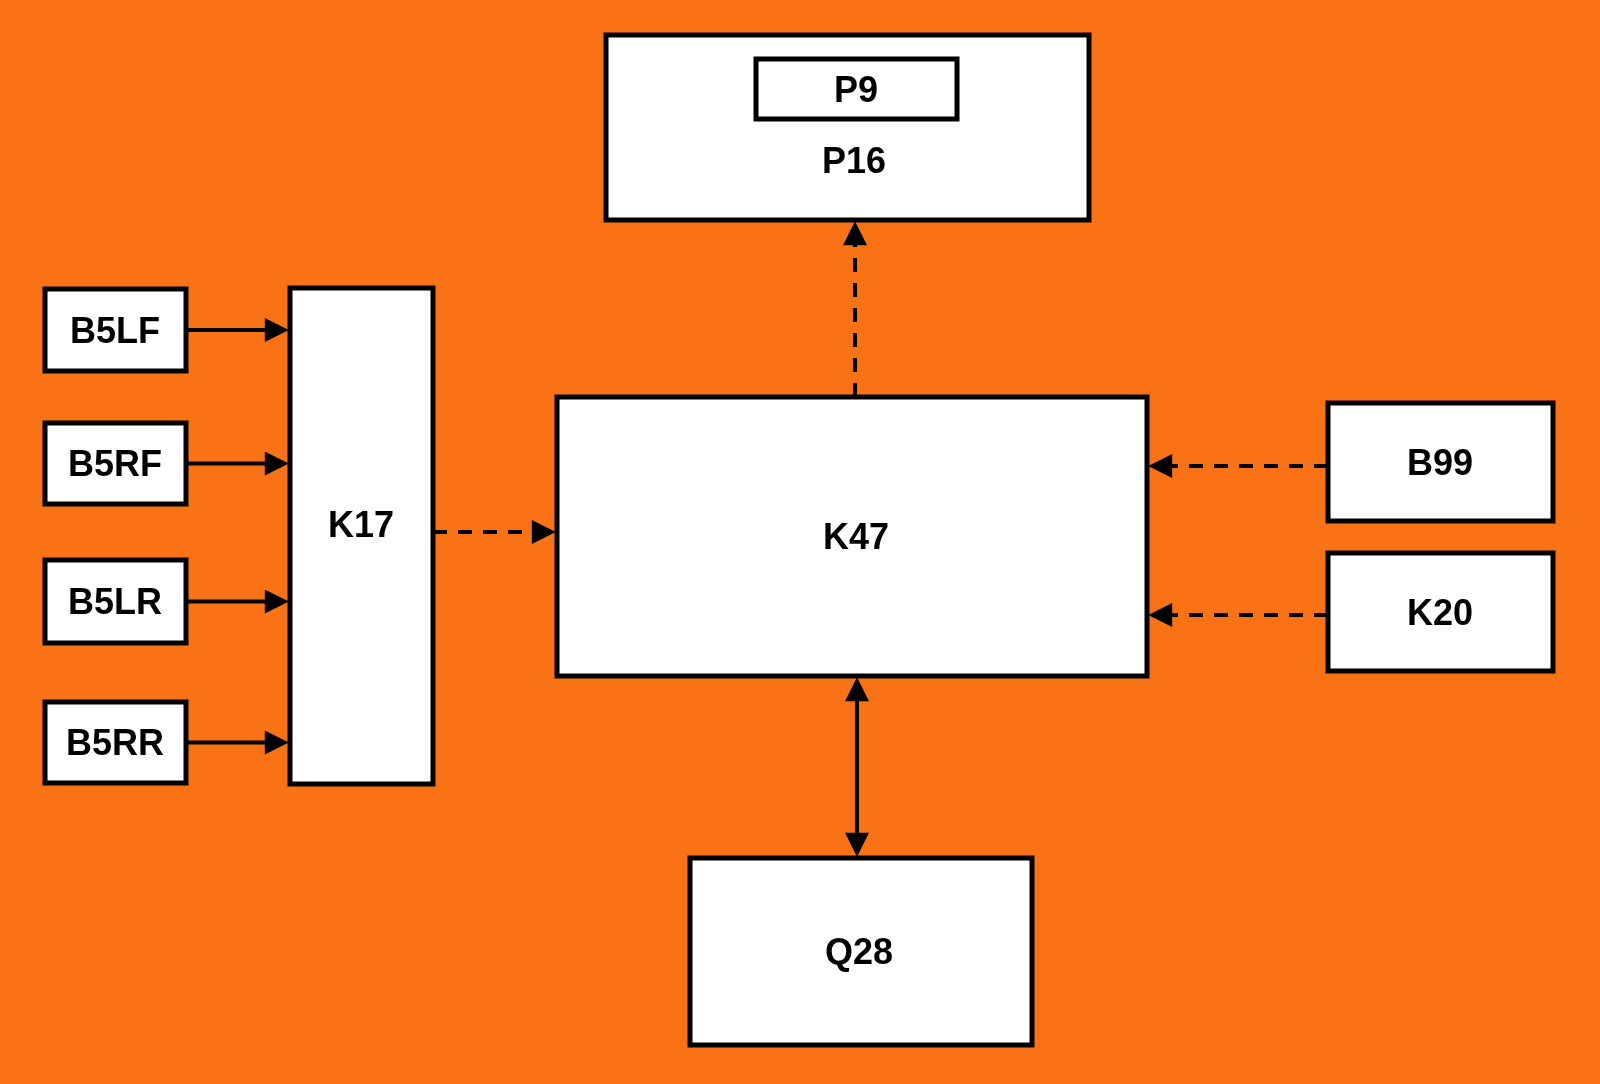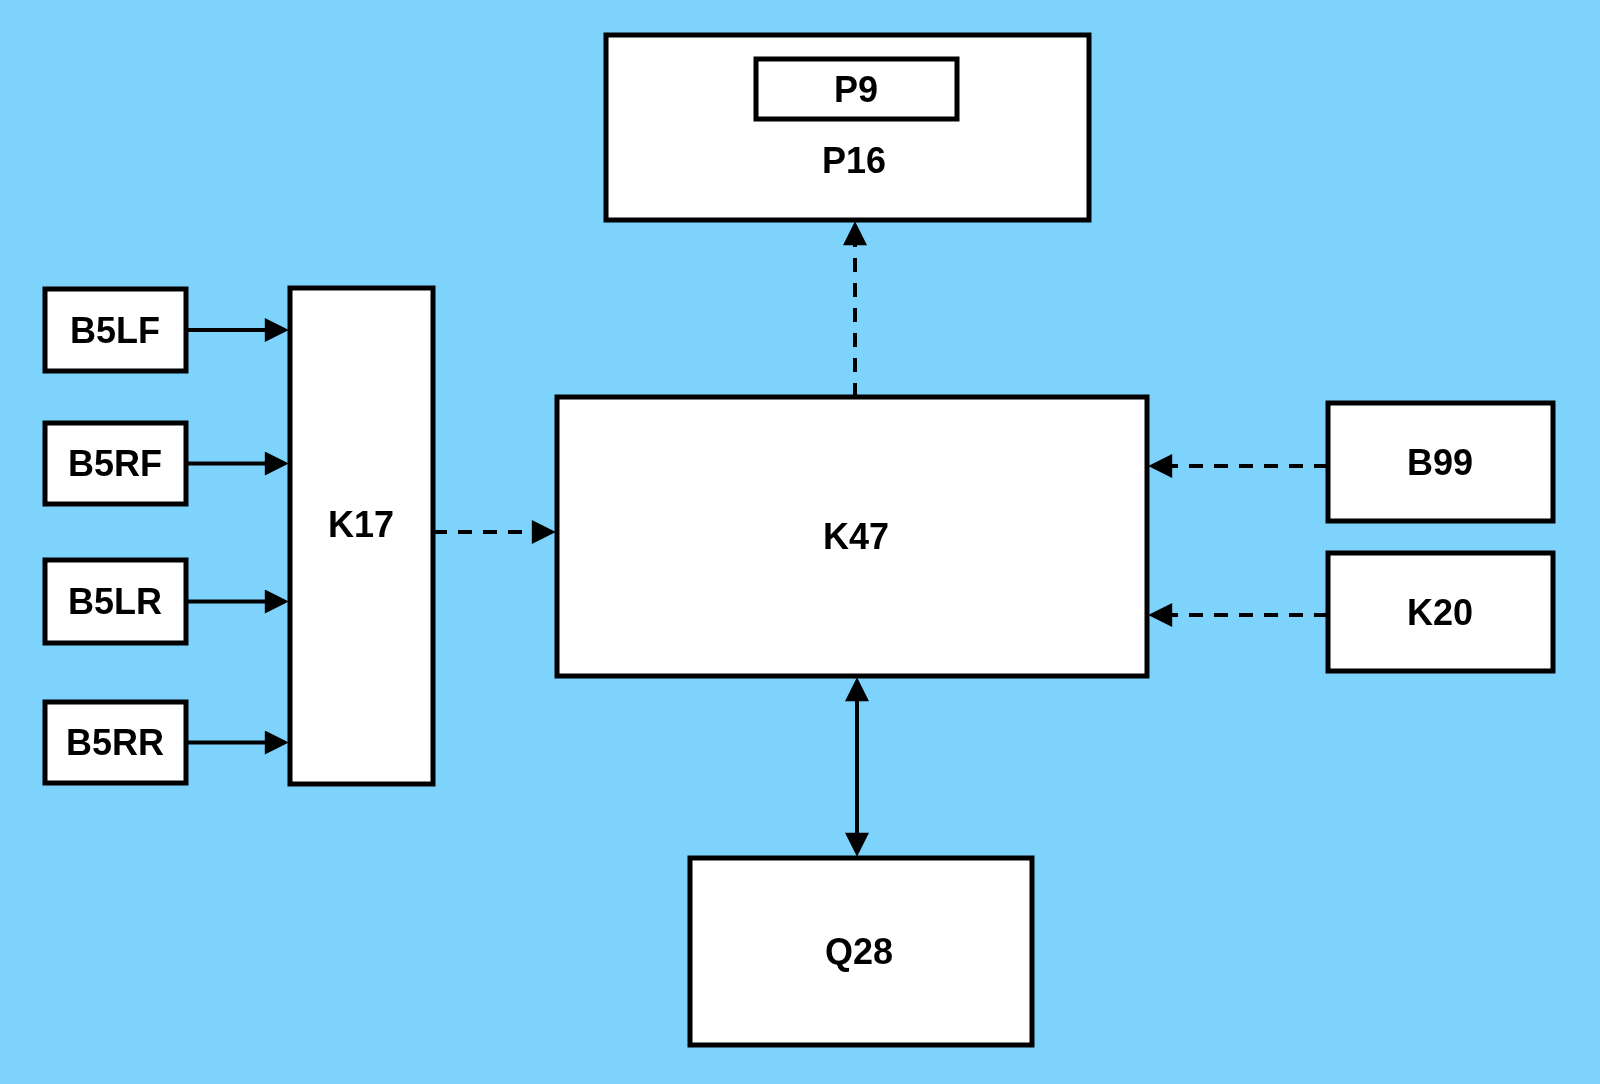--- a/index.html
+++ b/index.html
@@ -4,21 +4,21 @@
 <style>
   html, body {
     margin: 0;
     padding: 0;
     background: #ffffff;
   }
   .stage {
     position: relative;
     width: 1600px;
     height: 1084px;
-    background: #7dd3fc;
+    background: #f97316;
     overflow: hidden;
   }
   svg {
     display: block;
     font-family: "Liberation Sans", sans-serif;
   }
   .node-box {
     fill: #ffffff;
     stroke: #000000;
     stroke-width: 5;

